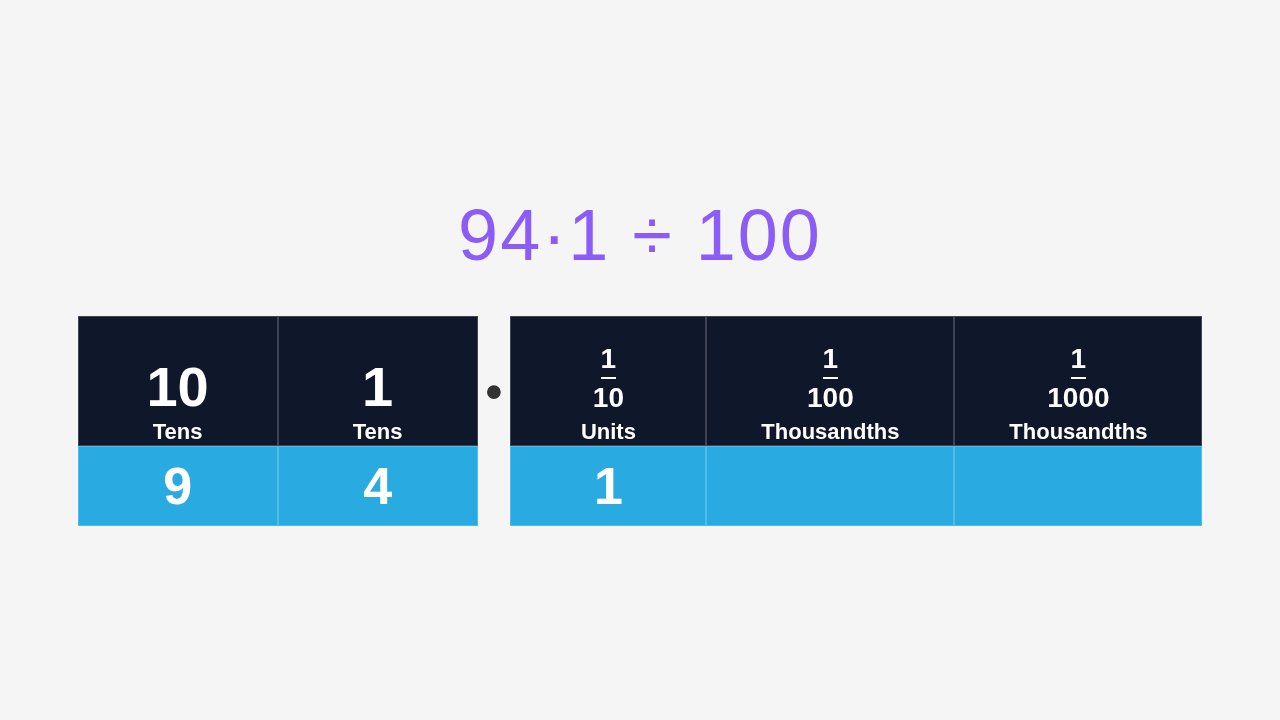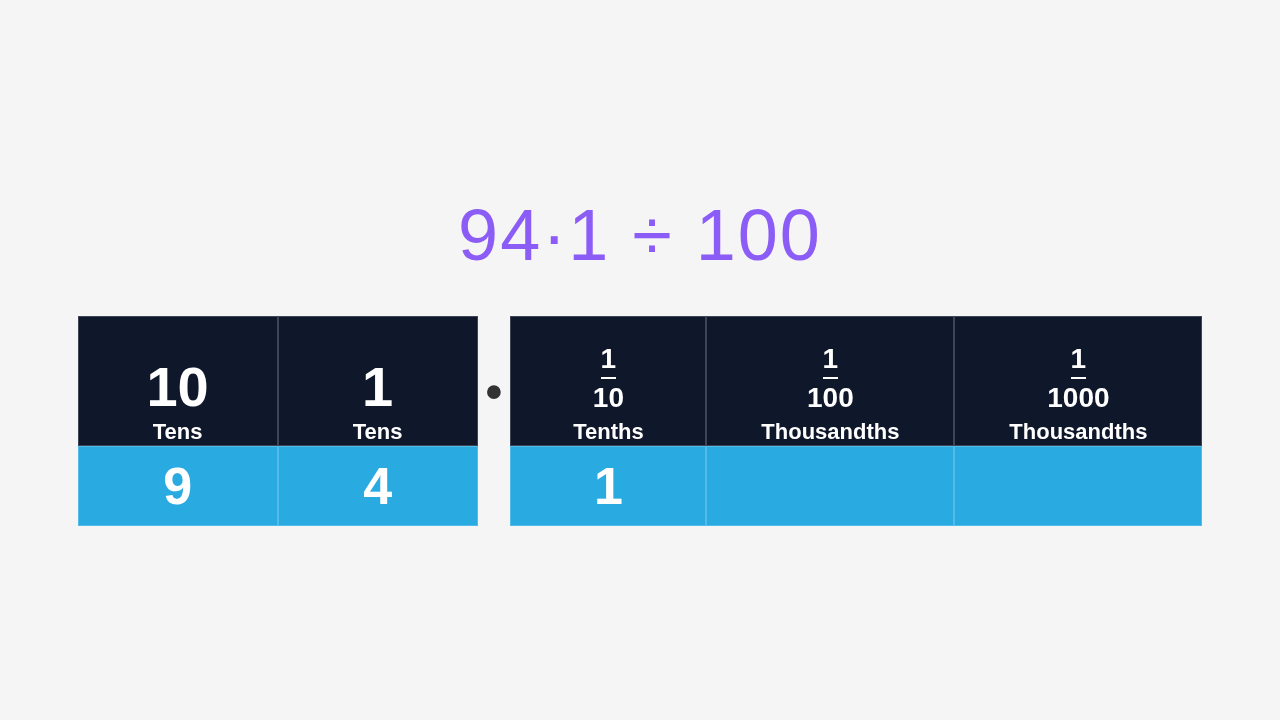--- a/index.html
+++ b/index.html
@@ -166,21 +166,21 @@
   </div>
 
   <div class="dot-separator">•</div>
 
   <div class="columns-right">
 
     <div class="col col-tenths">
       <div class="header-cell" style="width:196px;">
         <span class="fraction-top">1</span>
         <span class="fraction-bottom">10</span>
-        <span class="label">Tenths</span>
+        <span class="label">Units</span>
       </div>
       <div class="value-cell" style="width:196px;">
         <span class="digit">1</span>
       </div>
     </div>
 
     <div class="col col-hundredths">
       <div class="header-cell" style="width:248px;">
         <span class="fraction-top">1</span>
         <span class="fraction-bottom">100</span>

